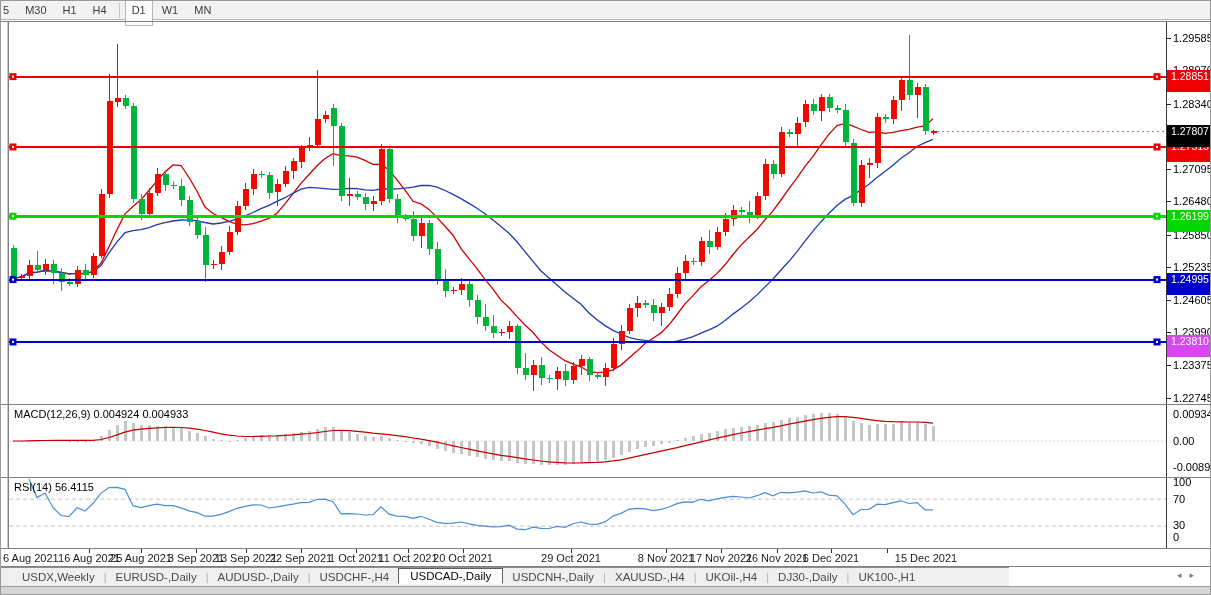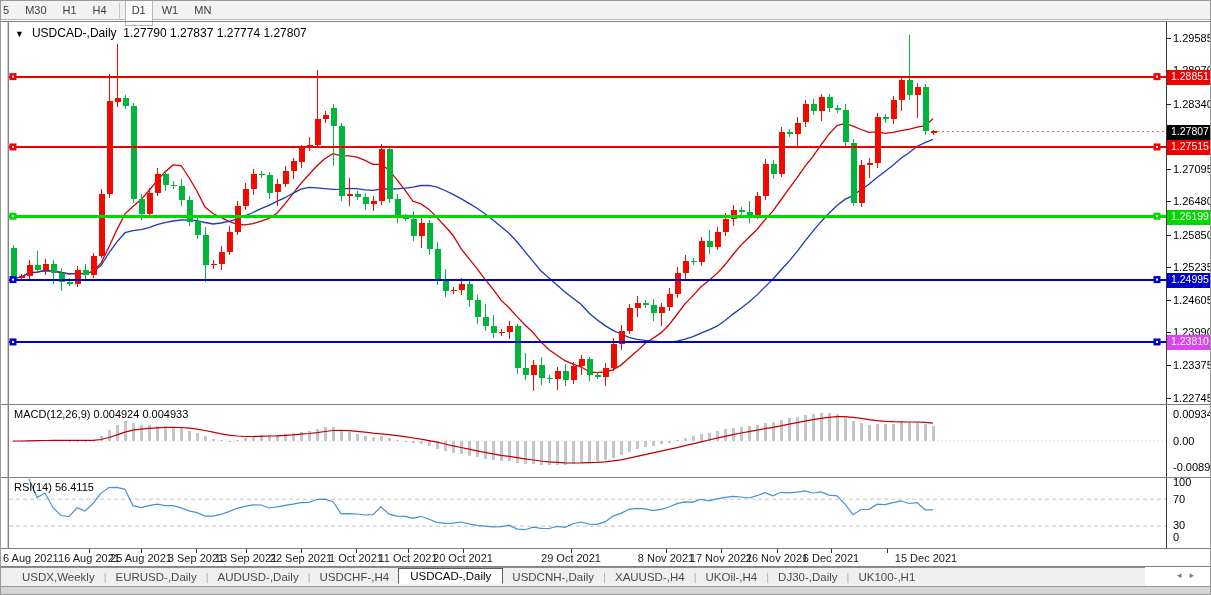--- a/index.html
+++ b/index.html
@@ -11,31 +11,31 @@
            border-bottom:1px solid #b5b5b5;display:flex;align-items:center;}
   .tf-btn{font-size:11px;color:#3c3c3c;padding:1px 7px;margin:0 1px;cursor:default;white-space:nowrap;}
   .tf-btn.first{padding-left:2px;margin-left:0;}
   .tf-btn.active{background:#fbfbfb;border:1px solid #b7b7b7;padding:9px 6px;}
   .tf-sep{width:1px;height:15px;background:#c6c6c6;margin:0 4px;}
   
   .panel-border{position:absolute;left:0;width:1211px;height:1px;background:#808080;}
   #axis-sep{position:absolute;left:1165px;top:20px;width:1px;height:528px;background:#3a3a3a;}
   .tick-label{position:absolute;left:1172px;font-size:11px;color:#000;height:12px;line-height:12px;white-space:nowrap;}
   .tick-dash{position:absolute;left:1165px;width:5px;height:1px;background:#222;}
-  .price-badge{position:absolute;left:1166px;width:44px;height:15px;color:#fff;font-size:10.5px;
+  .price-badge{position:absolute;left:1166px;width:44px;height:22px;color:#fff;font-size:10.5px;
                line-height:13px;padding-left:4px;white-space:nowrap;}
   .date-label{position:absolute;top:551px;font-size:11px;color:#1a1a1a;white-space:nowrap;transform:translateX(-50%);}
   .date-label.clamped{transform:none;}
   .date-tick{position:absolute;top:548px;width:1px;height:4px;background:#333;}
   #chart-title{position:absolute;left:14px;top:25px;font-size:12px;color:#000;white-space:nowrap;}
   #chart-title .tri{font-size:9px;margin-right:8px;color:#000;}
   .ind-label{position:absolute;left:13px;font-size:11px;color:#000;white-space:nowrap;}
   svg{position:absolute;display:block;}
   
-  #tabbar{position:absolute;left:0;top:566px;width:1144px;height:19px;background:#efefef;
+  #tabbar{position:absolute;left:0;top:566px;width:1008px;height:19px;background:#efefef;
           border-top:1px solid #8e8e8e;display:flex;align-items:center;padding-left:12px;}
   .tab{font-size:11.5px;color:#4a4a4a;padding:1px 9px;white-space:nowrap;cursor:default;}
   .tab.active{background:#ffffff;border:1px solid #5f5f5f;border-bottom:1px solid #ffffff;color:#000;
               padding:1px 11px;position:relative;top:-1px;}
   .tab-sep{color:#b0b0b0;font-size:11px;}
   #tab-arrows{position:absolute;right:8px;top:569px;font-size:9px;color:#777;letter-spacing:8px;}
   #bottom-strip{position:absolute;left:0;top:585px;width:1211px;height:10px;background:#d6d6d6;
                 border-top:1px solid #9a9a9a;}
   #left-frame{position:absolute;left:6px;top:20px;width:2px;height:528px;background:#c9c9c9;border-right:1px solid #808080;}
 </style>
@@ -50,23 +50,20 @@
       <div class="tf-btn">H4</div>
       <div class="tf-sep"></div>
       <div class="tf-btn active">D1</div>
       <div class="tf-btn">W1</div>
       <div class="tf-btn">MN</div>
     </div>
 
   <div id="left-frame"></div>
   <div id="axis-sep"></div>
 
-  <div id="chart-title">
-    <span class="tri">▼</span><span>USDCAD-,Daily</span>&nbsp;&nbsp;<span>1.27790 1.27837 1.27774 1.27807</span>
-  </div>
 
   <svg id="svg-main" width="1157" height="382" viewBox="8 21 1157 382" style="left: 8px; top: 21px;">
       <polyline points="12,277.3 20,276.2 28,272.0 36,271.2 44,269.5 52,269.9 60,271.5 68,272.9 76,272.4 84,272.6 92,270.3 100,262.1 108,245.8 116,228.6 124,212.8 132,205.4 140,198.6 148,189.5 156,179.9 164,170.9 172,163.9 180,164.5 188,176.5 196,190.2 204,206.1 212,212.5 220,216.3 228,220.3 236,223.4 244,223.8 252,222.7 260,220.2 268,217.3 276,212.2 284,202.8 292,192.6 300,182.3 308,173.5 316,164.8 324,157.4 332,152.6 340,154.6 348,154.8 356,156.2 364,159.4 372,163.4 380,163.5 388,168.9 396,178.8 404,189.2 412,200.3 420,202.9 428,208.4 436,216.6 444,225.3 452,234.2 460,247.6 468,257.7 476,267.7 484,278.4 492,288.1 500,299.1 508,306.7 516,315.6 524,324.0 532,331.5 540,340.9 548,348.8 556,354.3 564,359.7 572,363.1 580,365.8 588,370.7 596,371.6 604,370.9 612,368.8 620,364.1 628,356.9 636,350.1 644,342.5 652,337.2 660,331.9 668,323.8 676,313.5 684,302.8 692,294.6 700,285.7 708,279.5 716,272.4 724,263.8 732,253.5 740,244.1 748,236.2 756,228.5 764,218.7 772,209.9 780,199.0 788,187.7 796,176.8 804,165.3 812,155.4 820,143.8 828,133.1 836,124.5 844,122.4 852,125.2 860,128.5 868,131.3 876,130.8 884,132.4 892,131.3 900,129.7 908,128.4 916,126.1 924,124.9 932,117.8" fill="none" stroke="#cc0000" stroke-width="1.3"></polyline>
       <polyline points="12,277.3 20,276.2 28,272.0 36,271.2 44,269.5 52,269.9 60,271.5 68,272.9 76,272.4 84,272.6 92,270.9 100,264.5 108,251.8 116,240.8 124,231.7 132,229.6 140,228.6 148,226.6 156,223.7 164,221.7 172,220.0 180,219.0 188,219.1 196,219.7 204,221.5 212,223.0 220,222.0 228,220.3 236,218.1 244,214.9 252,211.5 260,207.7 268,204.3 276,200.4 284,196.7 292,192.3 300,188.2 308,186.3 316,186.9 324,187.6 332,188.3 340,188.2 348,187.4 356,187.6 364,188.8 372,189.4 380,188.0 388,188.0 396,187.8 404,187.2 412,186.1 420,184.5 428,184.4 436,186.2 444,189.5 452,193.4 460,197.6 468,202.4 476,207.2 484,212.7 492,218.9 500,225.4 508,232.3 516,240.8 524,250.7 532,260.3 540,270.0 548,277.1 556,283.9 564,291.0 572,297.2 580,303.3 588,312.0 596,318.8 604,324.6 612,329.4 620,333.0 628,336.3 636,338.4 644,339.4 652,340.2 660,340.9 668,341.3 676,340.2 684,338.1 692,335.6 700,332.1 708,328.8 716,325.2 724,319.5 732,313.1 740,307.3 748,301.0 756,293.9 764,285.9 772,278.0 780,269.0 788,260.3 796,250.6 804,240.1 812,230.2 820,220.7 828,212.2 836,204.5 844,198.4 852,194.4 860,188.7 868,183.2 876,176.4 884,170.5 892,164.3 900,157.3 908,151.7 916,145.5 924,141.6 932,138.3" fill="none" stroke="#1e3bb3" stroke-width="1.3"></polyline>
       <line x1="12.5" y1="243.6" x2="12.5" y2="280.4" stroke="#00b43c" stroke-width="1" shape-rendering="crispEdges"></line>
       <rect x="9.5" y="246.7" width="6" height="30.5" fill="#00b43c" shape-rendering="crispEdges"></rect>
       <line x1="20.5" y1="273.1" x2="20.5" y2="279.4" stroke="#ee0c00" stroke-width="1" shape-rendering="crispEdges"></line>
       <rect x="17.5" y="275.2" width="6" height="2.1" fill="#ee0c00" shape-rendering="crispEdges"></rect>
       <line x1="28.5" y1="259.4" x2="28.5" y2="280.4" stroke="#ee0c00" stroke-width="1" shape-rendering="crispEdges"></line>
       <rect x="25.5" y="263.6" width="6" height="11.6" fill="#ee0c00" shape-rendering="crispEdges"></rect>

